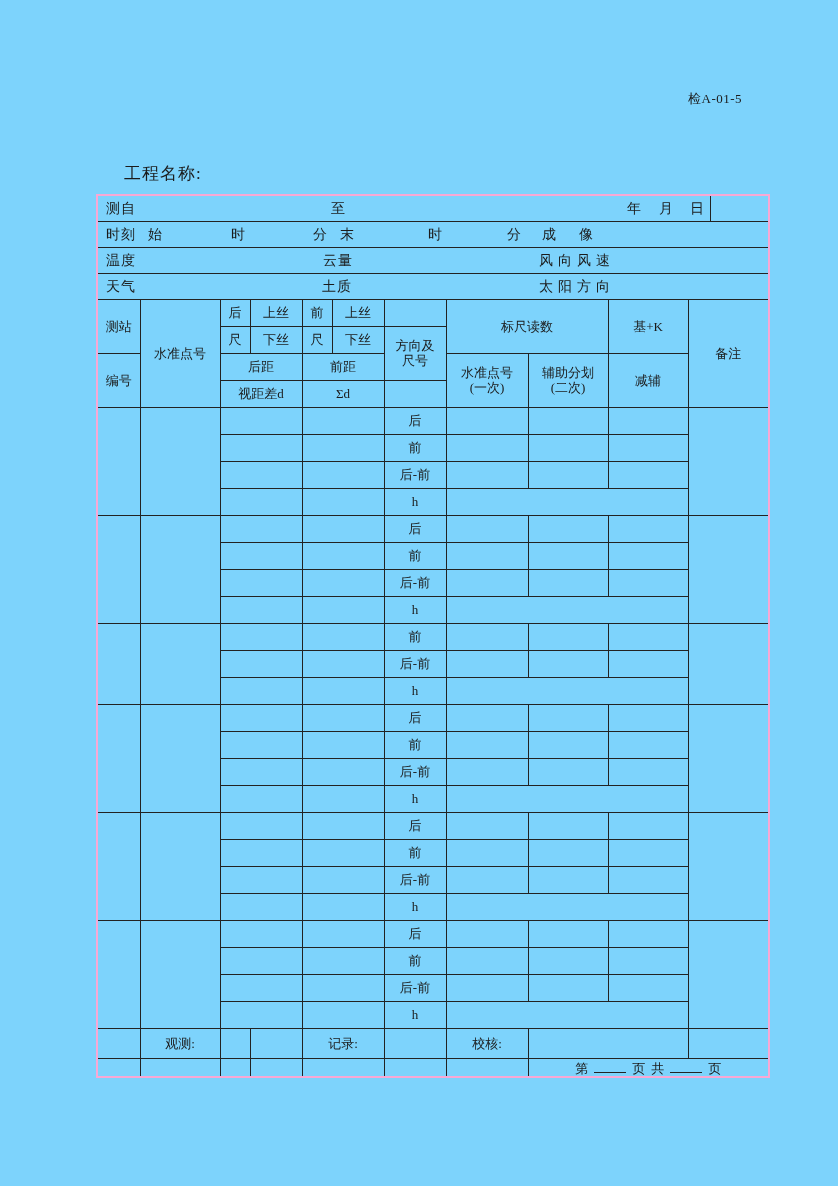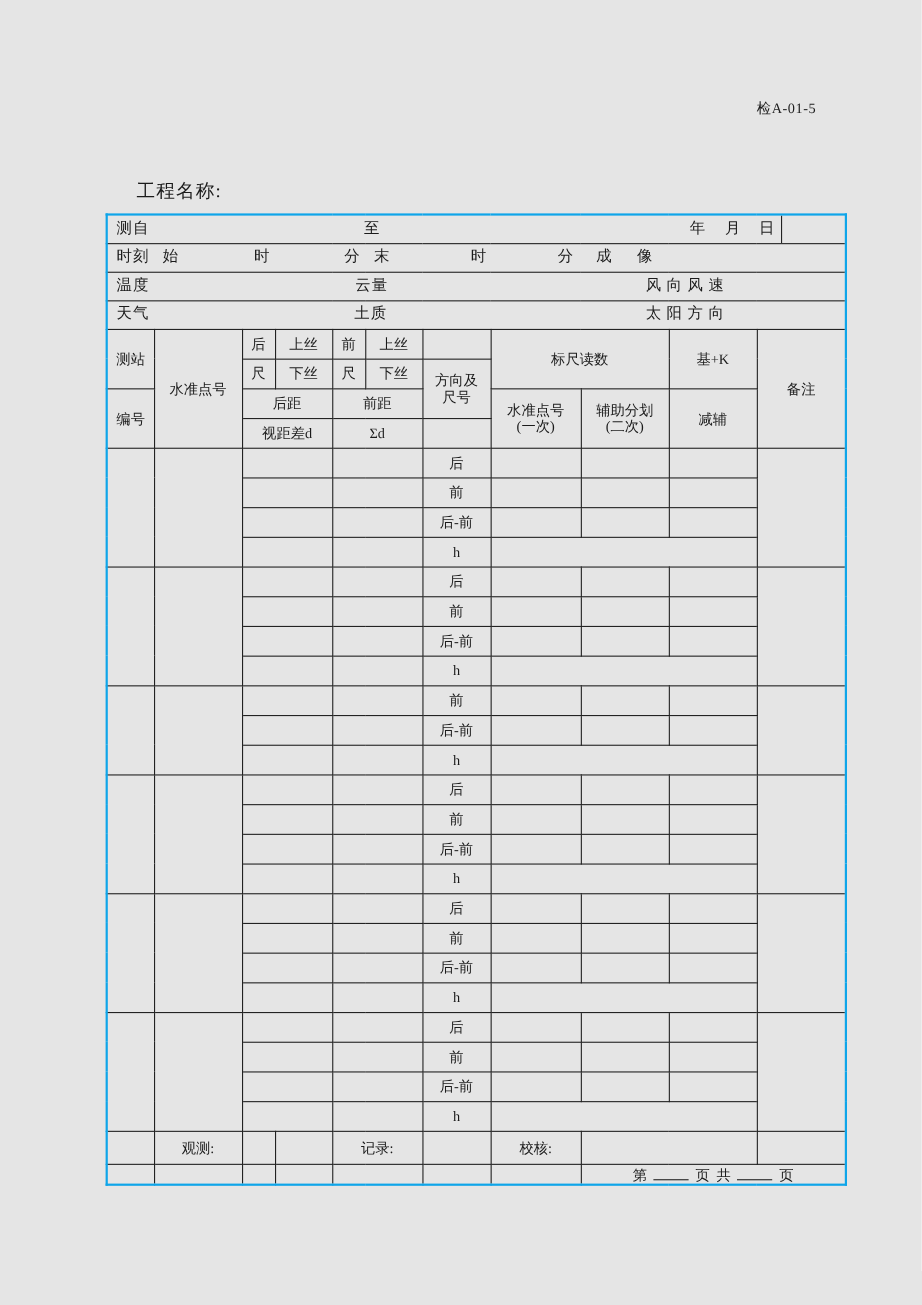--- a/index.html
+++ b/index.html
@@ -1,19 +1,19 @@
 <!DOCTYPE html>
 <html><head>
 <meta charset="utf-8">
 <style>
   html,body { margin:0; padding:0; background:#ffffff; }
   .page {
     position:relative;
     width:838px; height:1186px;
-    background:#e5e5e5;
+    background:#7dd3fc;
     font-family:"Liberation Serif","DejaVu Serif",serif;
     color:#1b1b1b;
     overflow:hidden;
   }
   .doc-code {
     position:absolute; left:688px; top:90px;
     font-size:13px; letter-spacing:0.5px;
   }
   .title {
     position:absolute; left:0; right:0; top:112px;
@@ -23,42 +23,42 @@
   }
   .project-label {
     position:absolute; left:124px; top:162px;
     font-size:17px; letter-spacing:1px;
   }
   table.form {
     position:absolute; left:96px; top:194px;
     width:672px;
     border-collapse:collapse;
     table-layout:fixed;
-    border:2px solid #0ea5e9;
+    border:2px solid #f9a8d4;
   }
   table.form td {
     border:1px solid #222;
     padding:0;
     font-size:13px;
     text-align:center;
     vertical-align:middle;
     line-height:15px;
     overflow:hidden;
   }
   tr.hinfo  { height:26px; }
   tr.hhdr   { height:27px; }
   tr.hbody  { height:27px; }
   tr.hfoot1 { height:30px; }
   tr.hfoot2 { height:19px; }
   td.info-cell { position:relative; text-align:left; }
   td.info-cell .pos {
     position:absolute; top:50%; transform:translateY(-50%);
     white-space:nowrap; font-size:14px; letter-spacing:1px;
   }
-  td.info-cell .wide { letter-spacing:5px;margin-left:48px; }
+  td.info-cell .wide { letter-spacing:5px; }
   .vline {
     position:absolute; top:0; bottom:0; left:612px;
     width:0; border-left:1px solid #222;
   }
   .two-line { line-height:15px; }
   .blank-line {
     display:inline-block; width:32px; height:13px;
     border-bottom:1px solid #222;
     margin:0 6px;
   }

